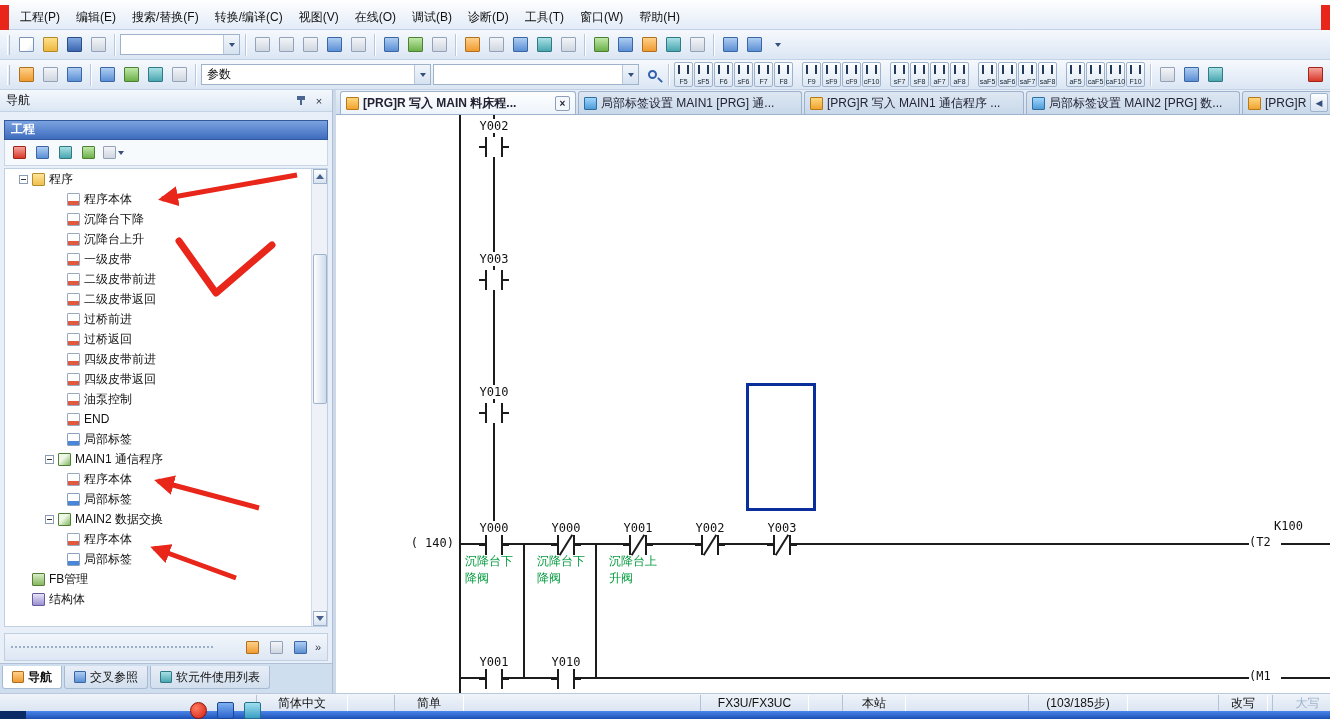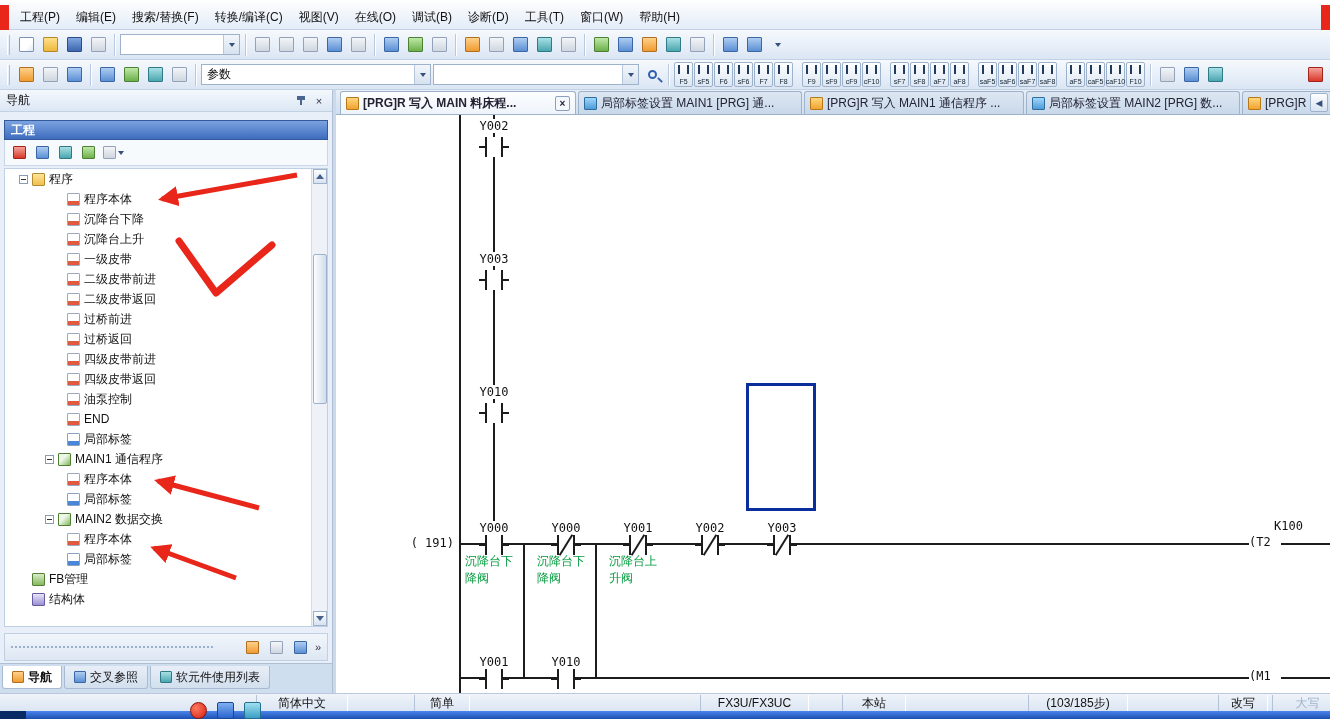--- a/index.html
+++ b/index.html
@@ -49,21 +49,21 @@
   
   #nav{position:absolute;left:0;top:90px;width:333px;height:603px;background:#e9eff8;border-right:1px solid #aebfd6}
   .nav-title{height:22px;display:flex;align-items:center;padding:0 6px;font-size:12px;
              background:linear-gradient(#f4f8fd,#dce7f4);border-bottom:1px solid #c3d1e4;gap:6px}
   .nav-title .sp{flex:1}
   .pin{position:relative;width:10px;height:11px}
   .pin::before{content:"";position:absolute;left:1px;top:1px;width:8px;height:4px;background:#4a6590}
   .pin::after{content:"";position:absolute;left:4px;top:5px;width:2px;height:5px;background:#4a6590}
   .xbtn{width:14px;height:14px;display:flex;align-items:center;justify-content:center;font-size:11px;color:#334}
   .proj-hdr{position:absolute;left:4px;right:4px;top:30px;height:20px;color:#fff;font-size:12px;font-weight:bold;
-            background:linear-gradient(#7ba3e0,#3e6cbe);border:1px solid #33589c;display:flex;align-items:center;padding:0 6px}
+            background:linear-gradient(#7ba3e0,#3e6cbe);border:1px solid #33589c;display:flex;align-items:flex-start;padding:0 6px}
   .nav-tools{position:absolute;left:4px;right:4px;top:50px;height:26px;background:#f7fafd;
              border:1px solid #c9d6e8;border-top:none;display:flex;align-items:center;gap:3px;padding:0 4px}
   .tree-wrap{position:absolute;left:4px;right:4px;top:78px;bottom:66px;background:#fff;border:1px solid #c0cfe2;overflow:hidden}
   .trow{height:20px;display:flex;align-items:center;font-size:12px;white-space:nowrap}
   .lv0{padding-left:14px}.lv1{padding-left:40px}.lv2{padding-left:62px}
   .exp{width:9px;height:9px;border:1px solid #8a9ab0;background:#fff;margin-right:4px;flex:none;position:relative}
   .exp::after{content:"";position:absolute;left:1px;top:3px;width:5px;height:1px;background:#333}
   .noexp{width:13px;flex:none}
   .ti{width:13px;height:13px;margin-right:4px;flex:none;border-radius:1px}
   .ti-folder{background:linear-gradient(#ffe49a,#f0bf4e);border:1px solid #b38d2e}
@@ -627,21 +627,21 @@
       <div class="dev" style="left:136px;top:270px">Y010</div>
       <div class="ct" style="left:143px;top:288px">
           <i class="cw"></i>
           <i class="cb"></i>
           <i class="b1"></i>
           <i class="b2"></i>
         </div>
 
       <div class="selrect" style="left:410px;top:268px;width:70px;height:128px"></div>
 
-      <div class="step" style="top:421px">( 191)</div>
+      <div class="step" style="top:421px">( 140)</div>
       <div class="dev" style="left:136px;top:406px">Y000</div>
       <div class="dev" style="left:208px;top:406px">Y000</div>
       <div class="dev" style="left:280px;top:406px">Y001</div>
       <div class="dev" style="left:352px;top:406px">Y002</div>
       <div class="dev" style="left:424px;top:406px">Y003</div>
       <div class="ct" style="left:143px;top:420px">
           <i class="cw"></i>
           <i class="cb"></i>
           <i class="b1"></i>
           <i class="b2"></i>
@@ -696,21 +696,21 @@
           <i class="cb"></i>
           <i class="b1"></i>
           <i class="b2"></i>
         </div>
       <div class="coil" style="left:913px;top:554px">(M1</div>
     </div>
   </div>
 
   <div id="statusbar">
     <span class="sf" style="left:256px;width:92px">简体中文</span>
-    <span class="sf" style="left:414px;width:56px">简单</span>
+    <span class="sf" style="left:394px;width:70px">简单</span>
     <span class="sf" style="left:700px;width:109px">FX3U/FX3UC</span>
     <span class="sf" style="left:842px;width:64px">本站</span>
     <span class="sf" style="left:1028px;width:100px">(103/185步)</span>
     <span class="sf" style="left:1218px;width:50px">改写</span>
     <span class="sf dim" style="left:1272px;width:71px">大写</span>
   </div>
 
   <div id="taskbar"></div>
   <div style="position:absolute;left:0;bottom:0;width:26px;height:8px;background:#0a2a66"></div>
   <div id="taskicons">

